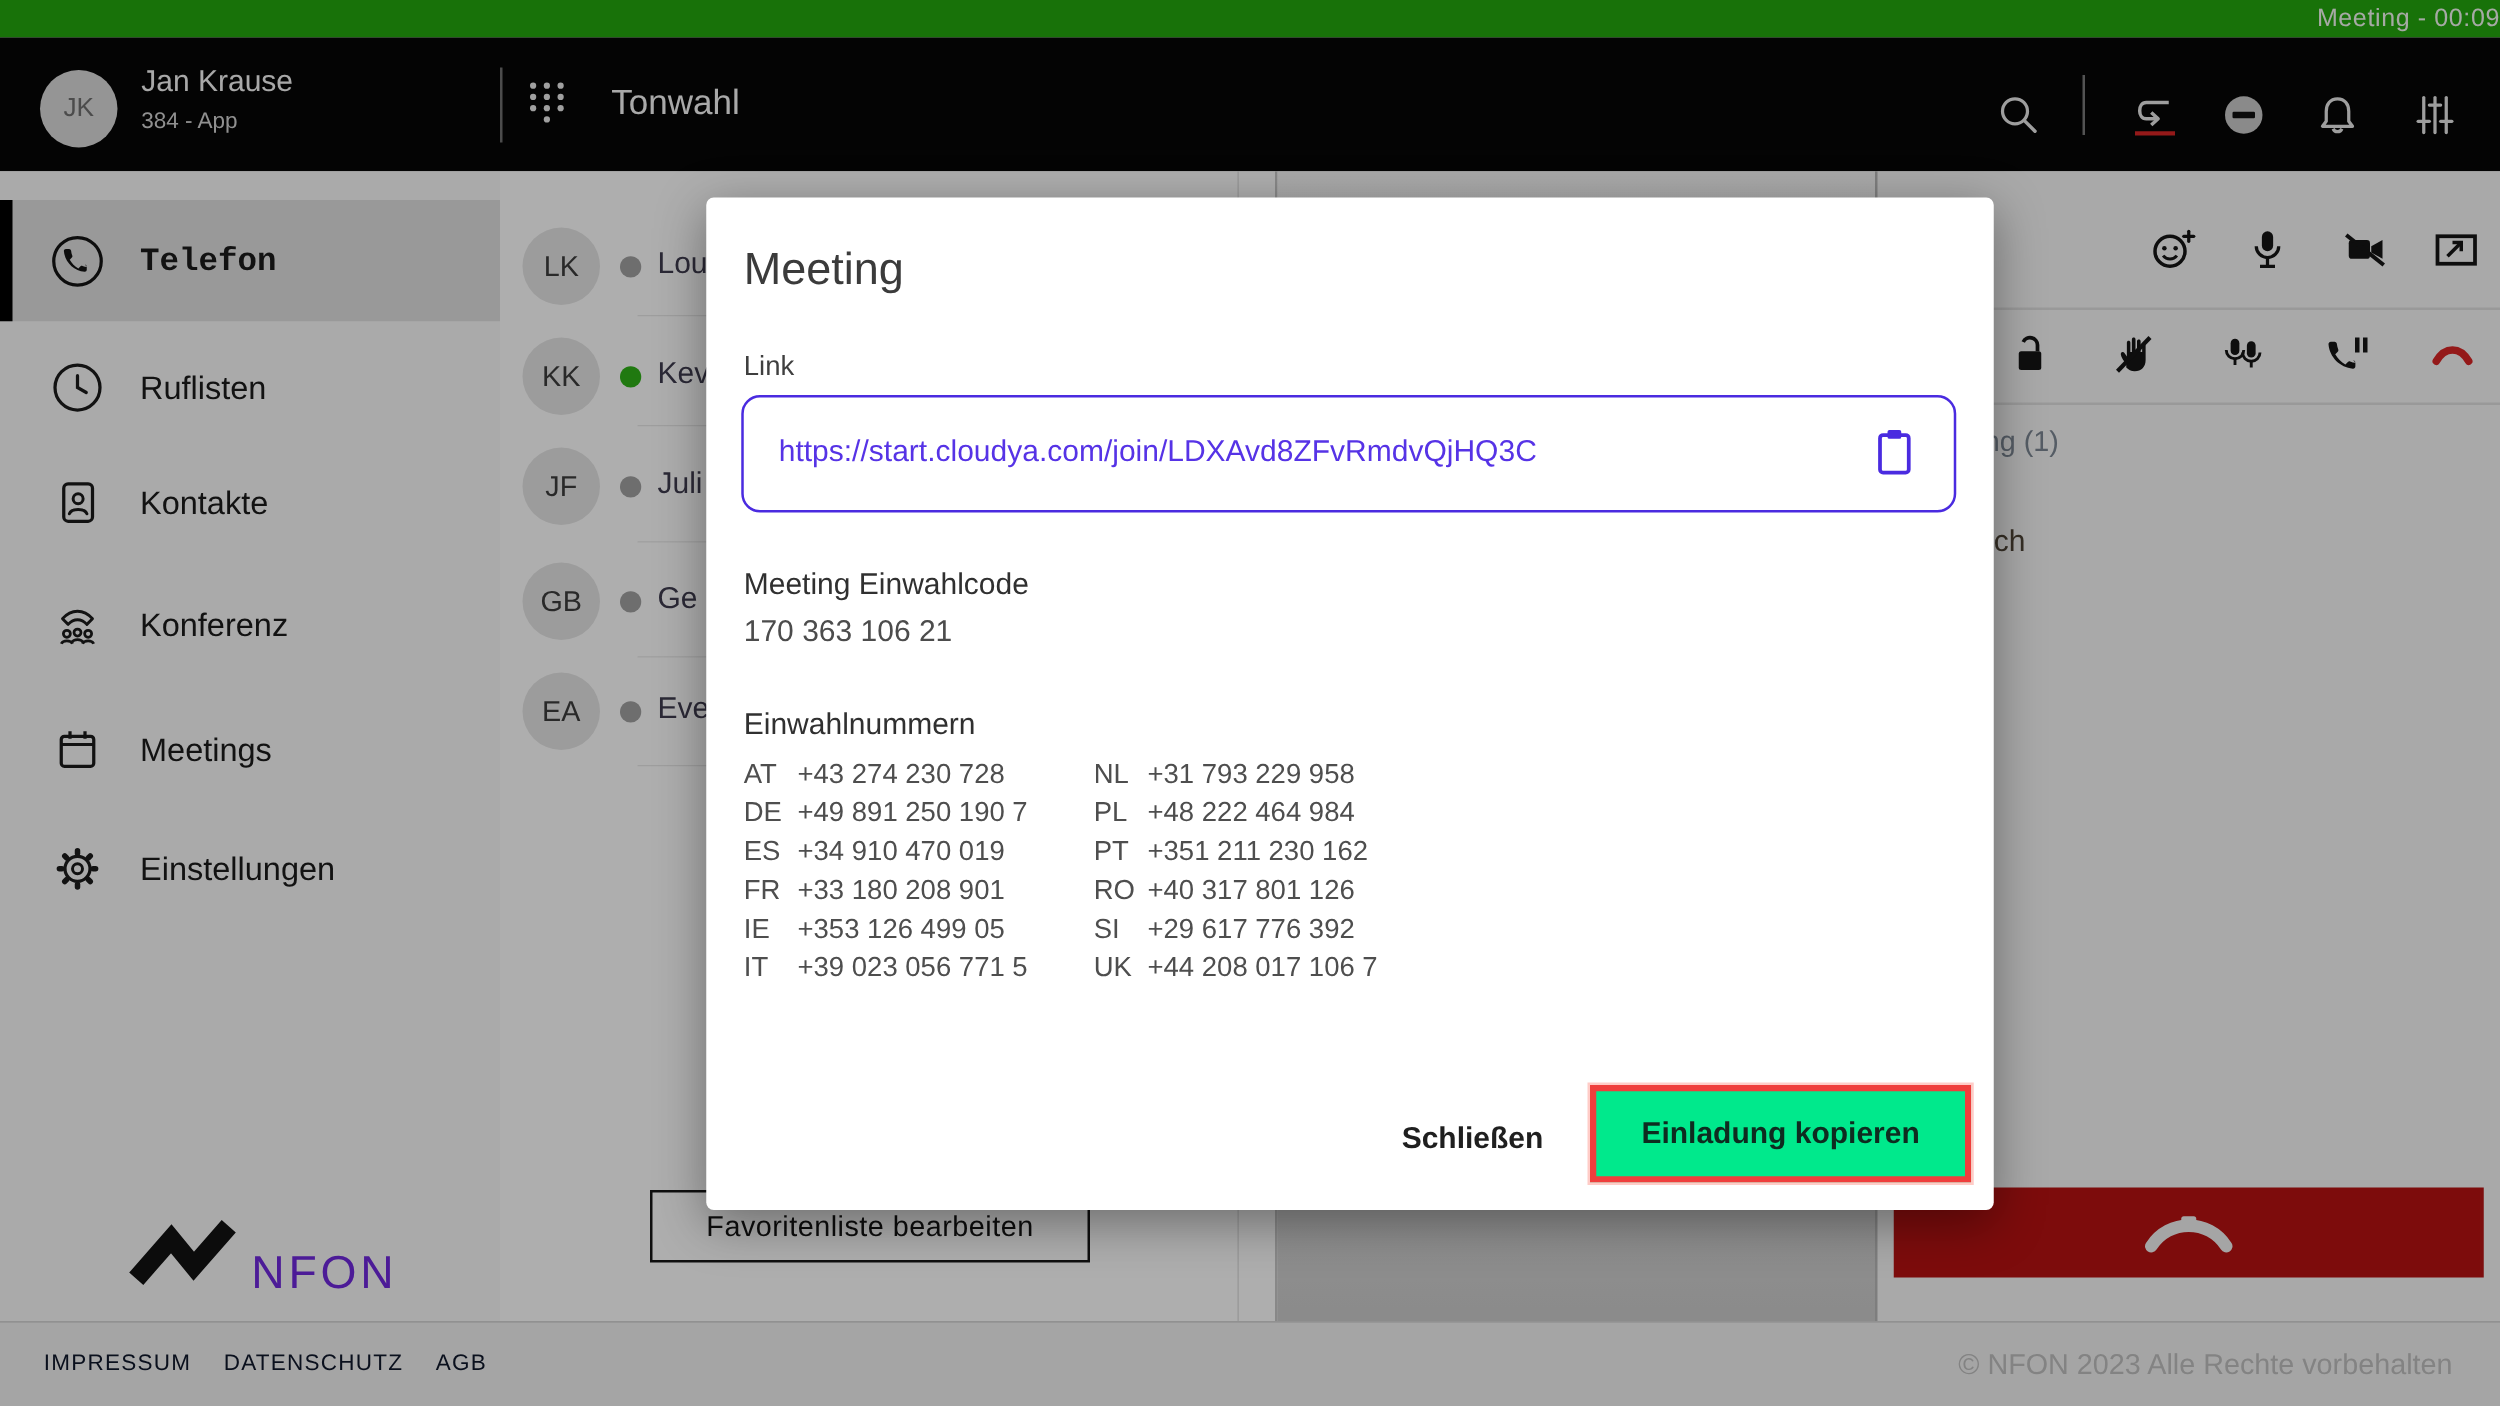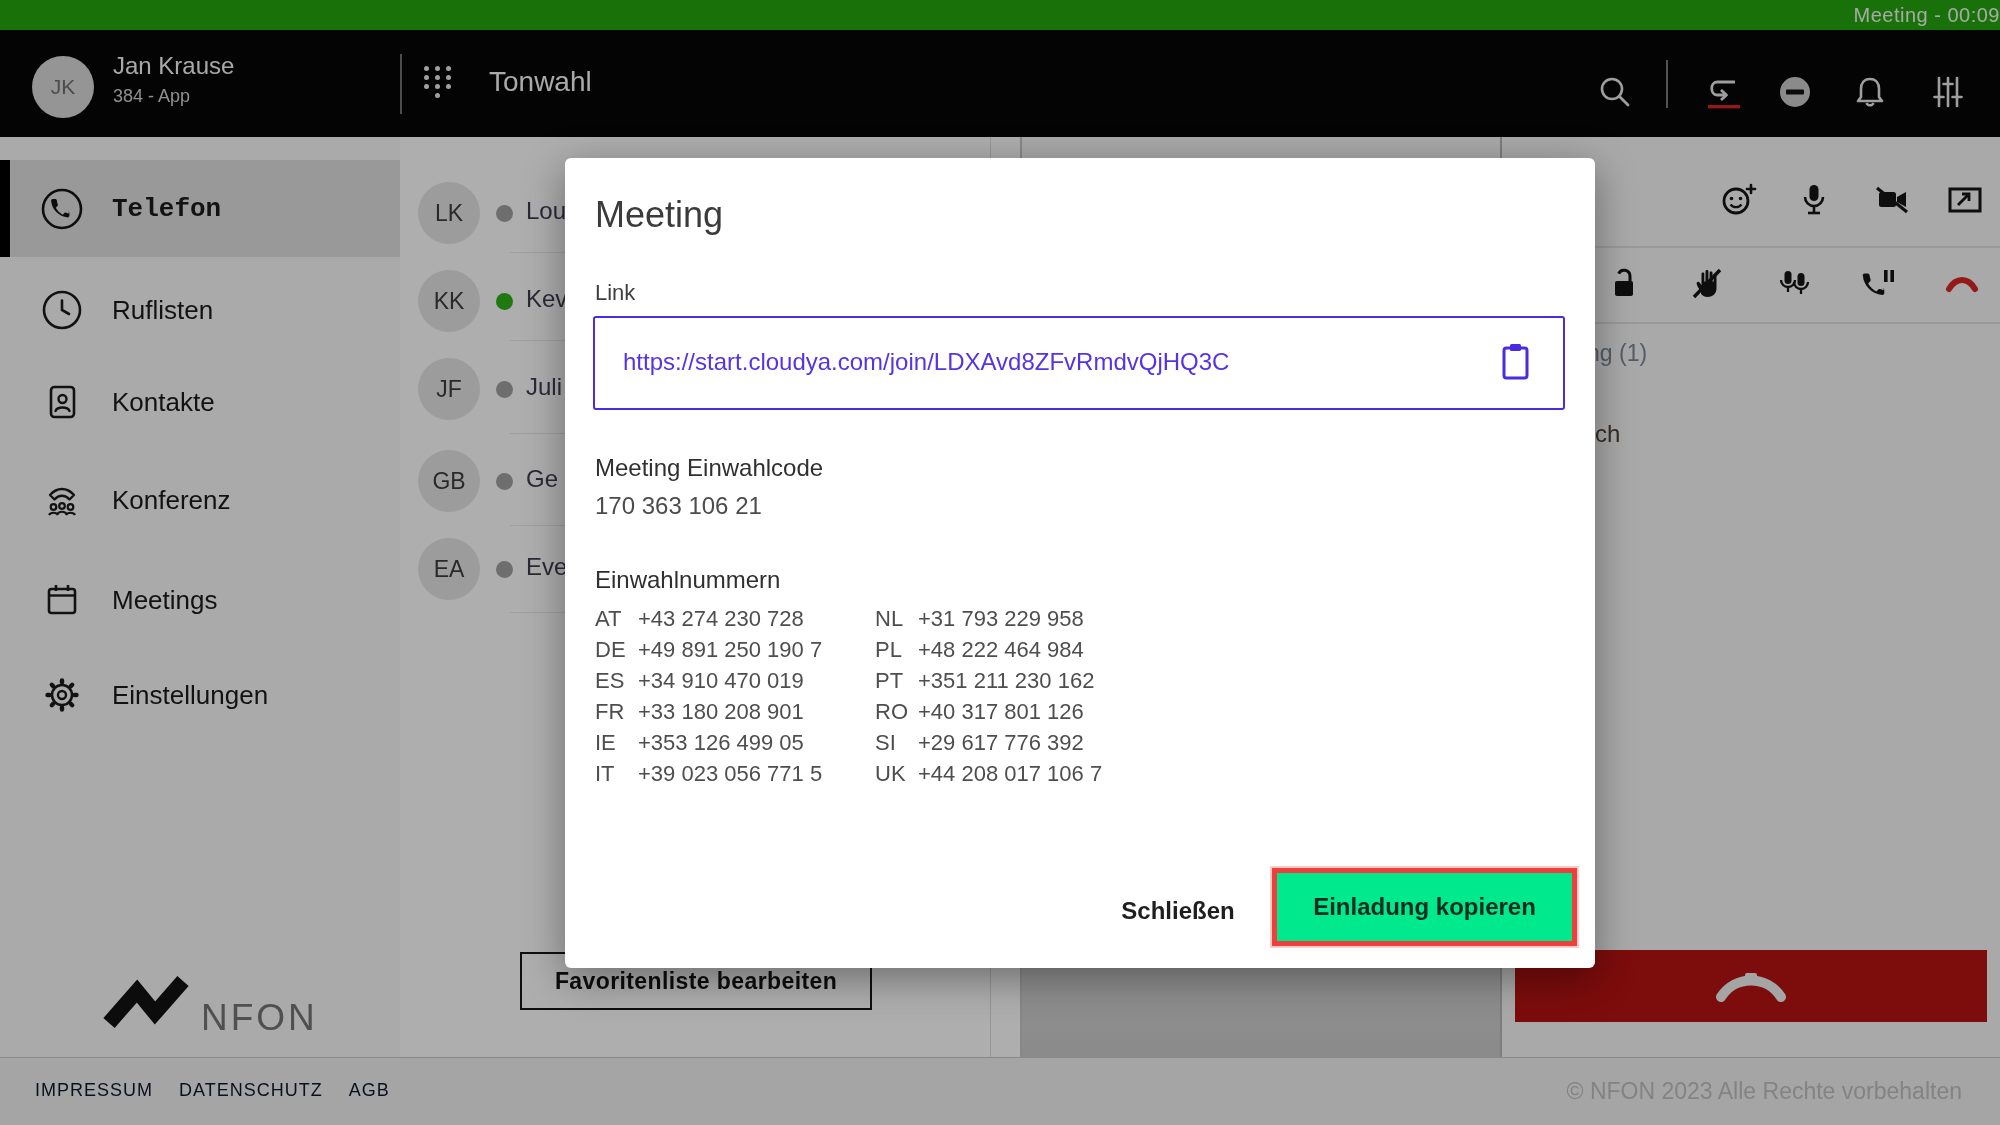--- a/index.html
+++ b/index.html
@@ -29,35 +29,35 @@
 
   
   .sidebar{left:0;top:0;width:400px;height:920px;background:#f4f4f4;}
   .sitem{left:0;width:400px;height:64px;display:flex;align-items:center;cursor:pointer;}
   .sitem .sic{position:absolute;left:40px;width:44px;height:44px;}
   .sitem .slbl{position:absolute;left:112px;font-size:26px;color:#1b1b1b;}
   .sitem.active{height:97px;background:#dcdcdc;font-family:Liberation Mono, monospace;}
   .sitem.active::before{content:"";position:absolute;left:0;top:0;width:10px;height:100%;background:#000;}
   .sitem.active .slbl{font-weight:700;}
   .nfon{left:103px;top:826px;display:flex;align-items:center;gap:10px;}
-  .nfon span{font-size:37px;color:#737373;letter-spacing:3px;font-weight:400;margin-top:34px;}
+  .nfon span{font-size:37px;color:#6d28d9;letter-spacing:3px;font-weight:400;margin-top:34px;}
 
   
   .favcol{left:400px;top:0;width:620px;height:920px;background:#fafafa;}
   .favcol .innerline{position:absolute;left:590px;top:0;width:1px;height:920px;background:#d8d8d8;}
   .favcol{border-right:2px solid #c3c3c3;}
   .frow{left:0;width:590px;height:70px;cursor:pointer;}
   .favatar{position:absolute;left:18px;top:3px;width:62px;height:62px;border-radius:50%;background:#e0e0e0;
            color:#3c3c3c;font-size:23px;display:flex;align-items:center;justify-content:center;}
   .fdot{position:absolute;left:96px;top:26px;width:17px;height:17px;border-radius:50%;background:#9e9e9e;}
   .fdot.online{background:#2eae17;}
   .fname{position:absolute;left:126px;top:18px;font-size:24px;color:#3e3b4e;}
   .fsep{left:110px;width:480px;height:1px;background:#e3e3e3;}
   .favbtn{left:120px;top:815px;width:352px;height:58px;background:transparent;border:2px solid #161616;
-          font-size:23px;color:#141414;font-weight:700;letter-spacing:.4px;
+          font-size:23px;color:#141414;font-weight:400;letter-spacing:.4px;
           display:flex;align-items:center;justify-content:center;cursor:pointer;
           font-family:"Liberation Sans",sans-serif;}
 
   
   .centercol{left:1022px;top:0;width:478px;height:920px;
              background:linear-gradient(180deg,#f2f2f2 0%,#ececec 55%,#c7c7c7 100%);}
 
   
   .rpanel{left:1500px;top:0;width:500px;height:920px;background:#f2f2f2;border-left:2px solid #b5b5b5;}
   .ricon{width:44px;height:44px;display:flex;align-items:center;justify-content:center;cursor:pointer;position:absolute;}
@@ -74,21 +74,21 @@
   .fcopy{right:38px;top:20px;font-size:23px;color:#bcbcbc;}
 
   
   .overlay{left:0;top:0;width:2000px;height:1125px;background:rgba(0,0,0,0.30);z-index:40;}
 
   
   .modal{left:565px;top:158px;width:1030px;height:810px;background:#ffffff;border-radius:6px;z-index:60;
          box-shadow:0 10px 40px rgba(0,0,0,.38);}
   .mtitle{left:30px;top:36px;font-size:36px;color:#3b3b3b;}
   .mlink-lbl{left:30px;top:122px;font-size:22px;color:#3f3f3f;}
-  .mlink-box{left:28px;top:158px;width:968px;height:90px;border:2px solid #4a2be0;border-radius:3px;background:#fff;}
+  .mlink-box{left:28px;top:158px;width:968px;height:90px;border:2px solid #4a2be0;border-radius:15px;background:#fff;}
   .mlink-input{position:absolute;left:26px;top:0;width:860px;height:86px;border:none;outline:none;
                font-size:24px;color:#5633e6;font-family:"Liberation Sans",sans-serif;background:transparent;}
   .mcopy{position:absolute;right:30px;top:24px;width:34px;height:40px;cursor:pointer;}
   .mcode-lbl{left:30px;top:296px;font-size:24px;color:#303030;font-weight:500;}
   .mcode-val{left:30px;top:334px;font-size:24px;color:#4c4c4c;}
   .mnum-lbl{left:30px;top:408px;font-size:24px;color:#303030;font-weight:500;}
   .dialcol{top:448px;display:flex;flex-direction:column;}
   .dialcol.c1{left:30px;}
   .dialcol.c2{left:310px;}
   .dial-row{height:31px;font-size:22px;color:#4e4e4e;display:flex;}

